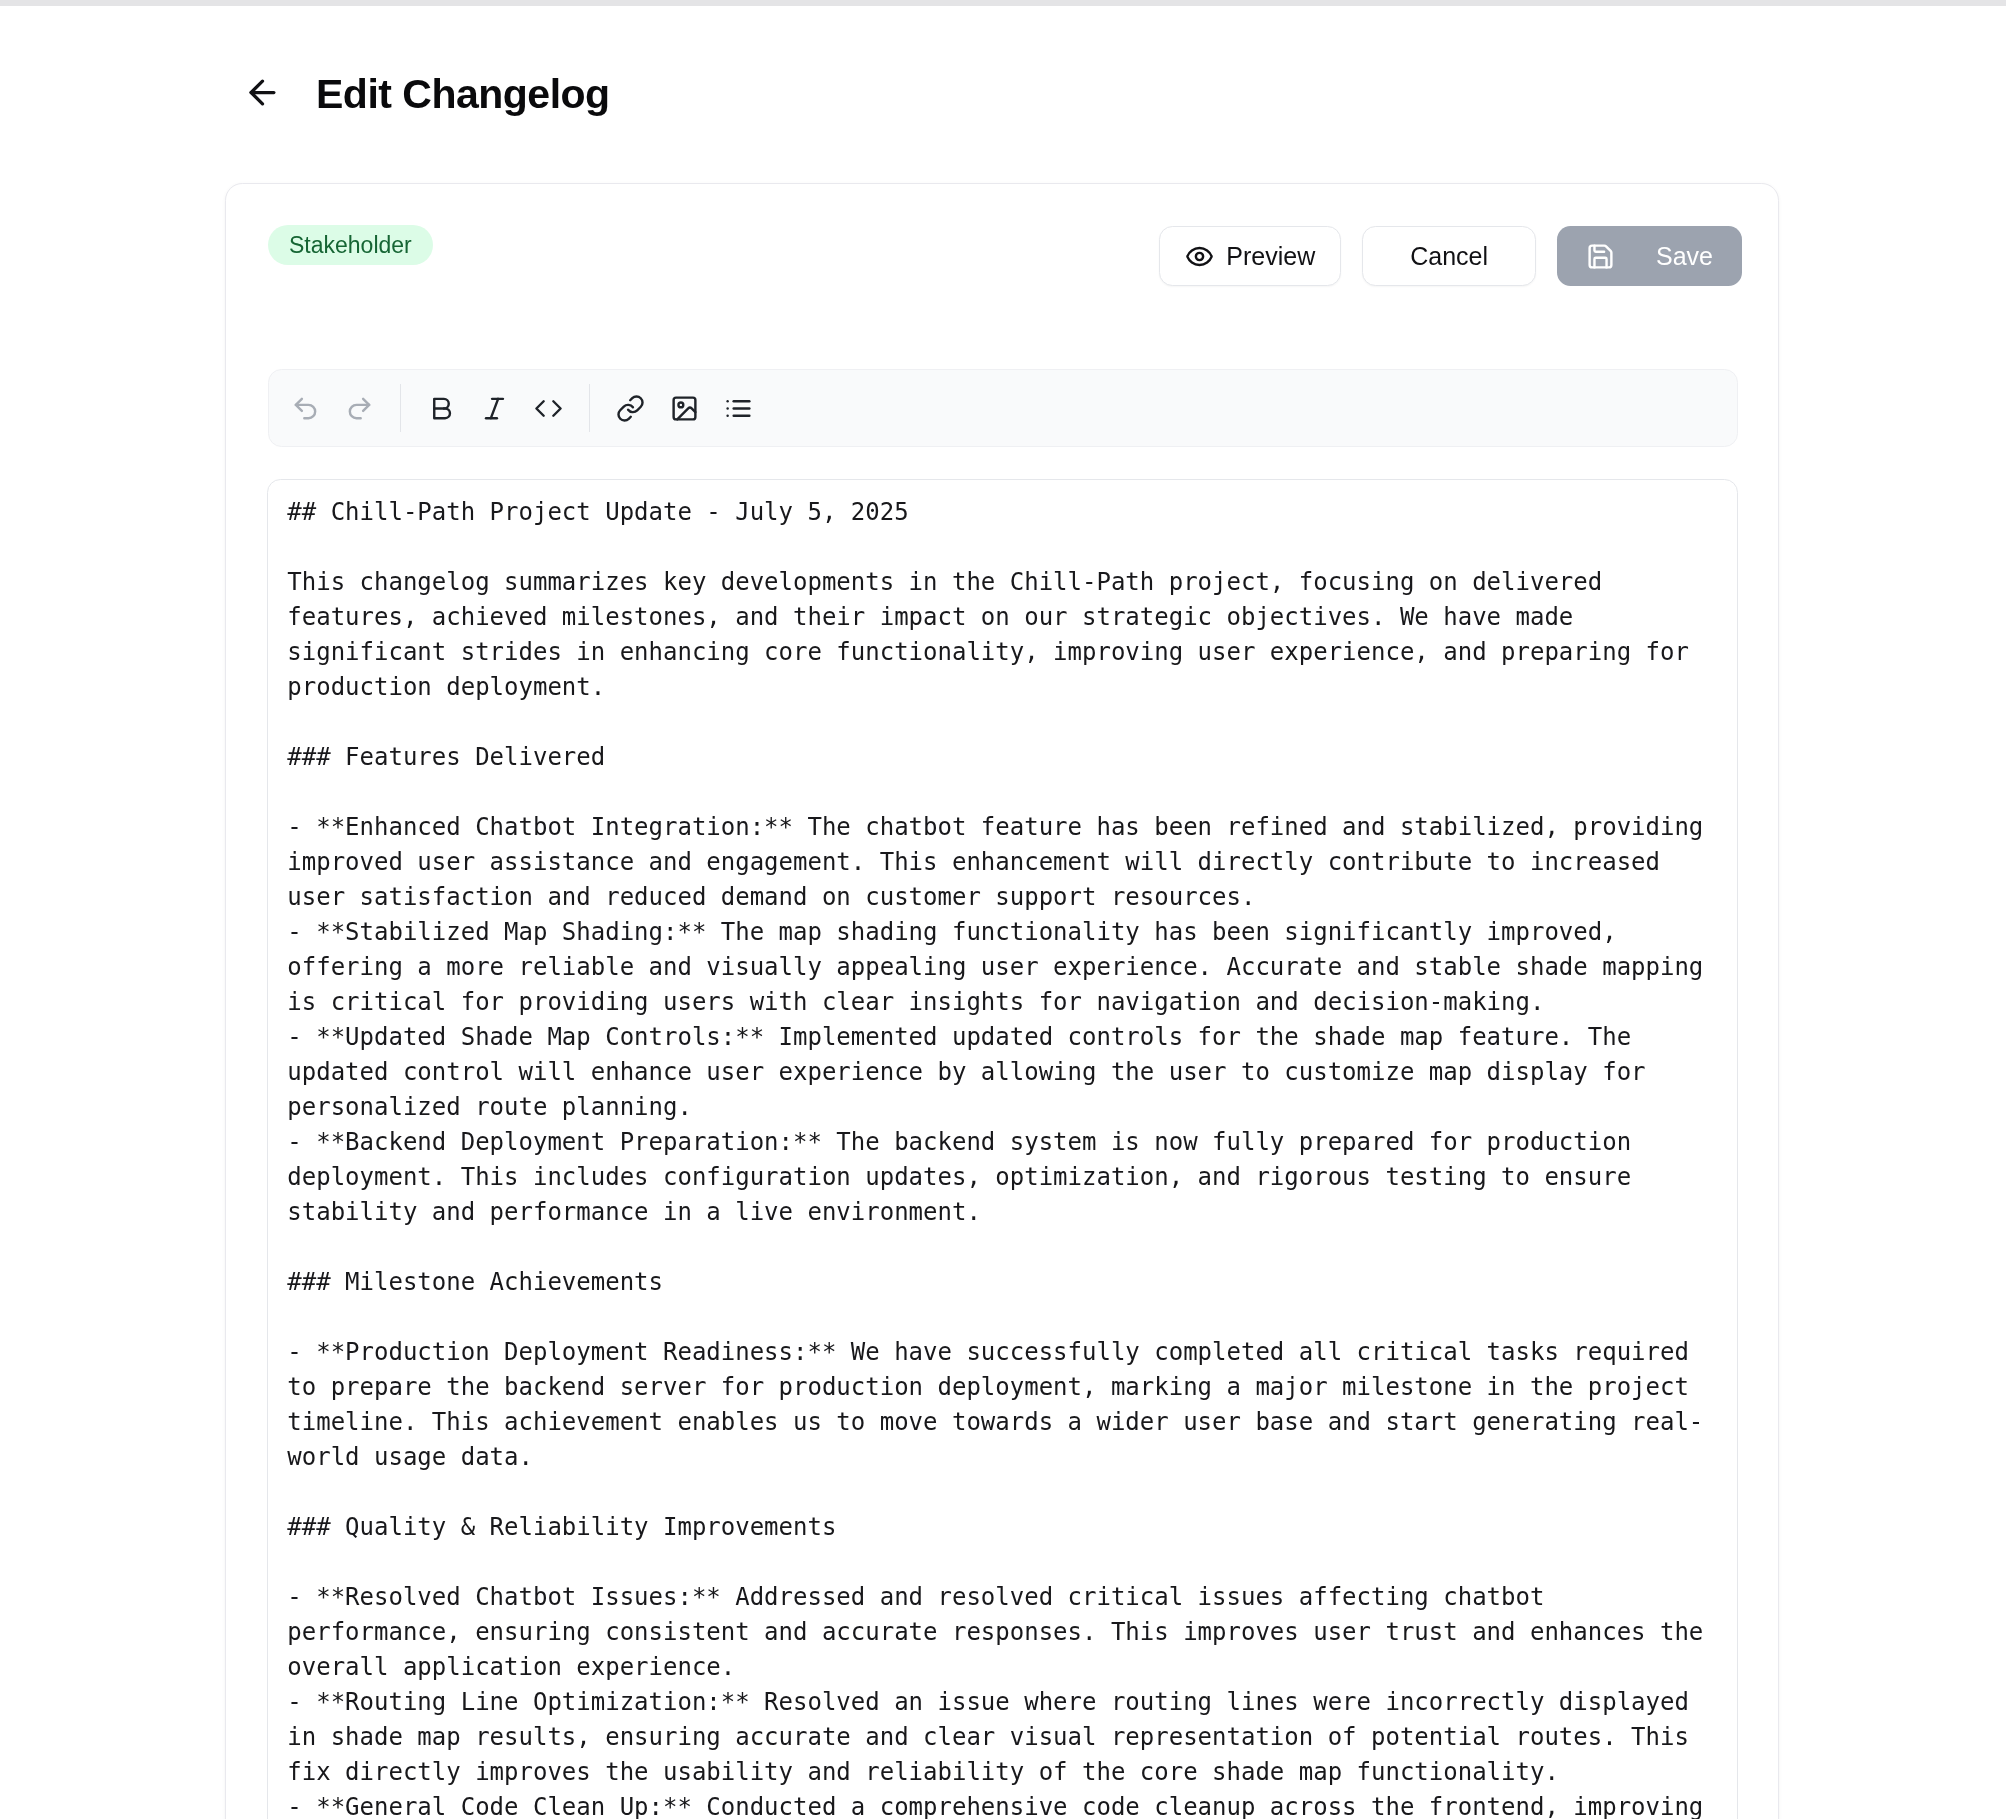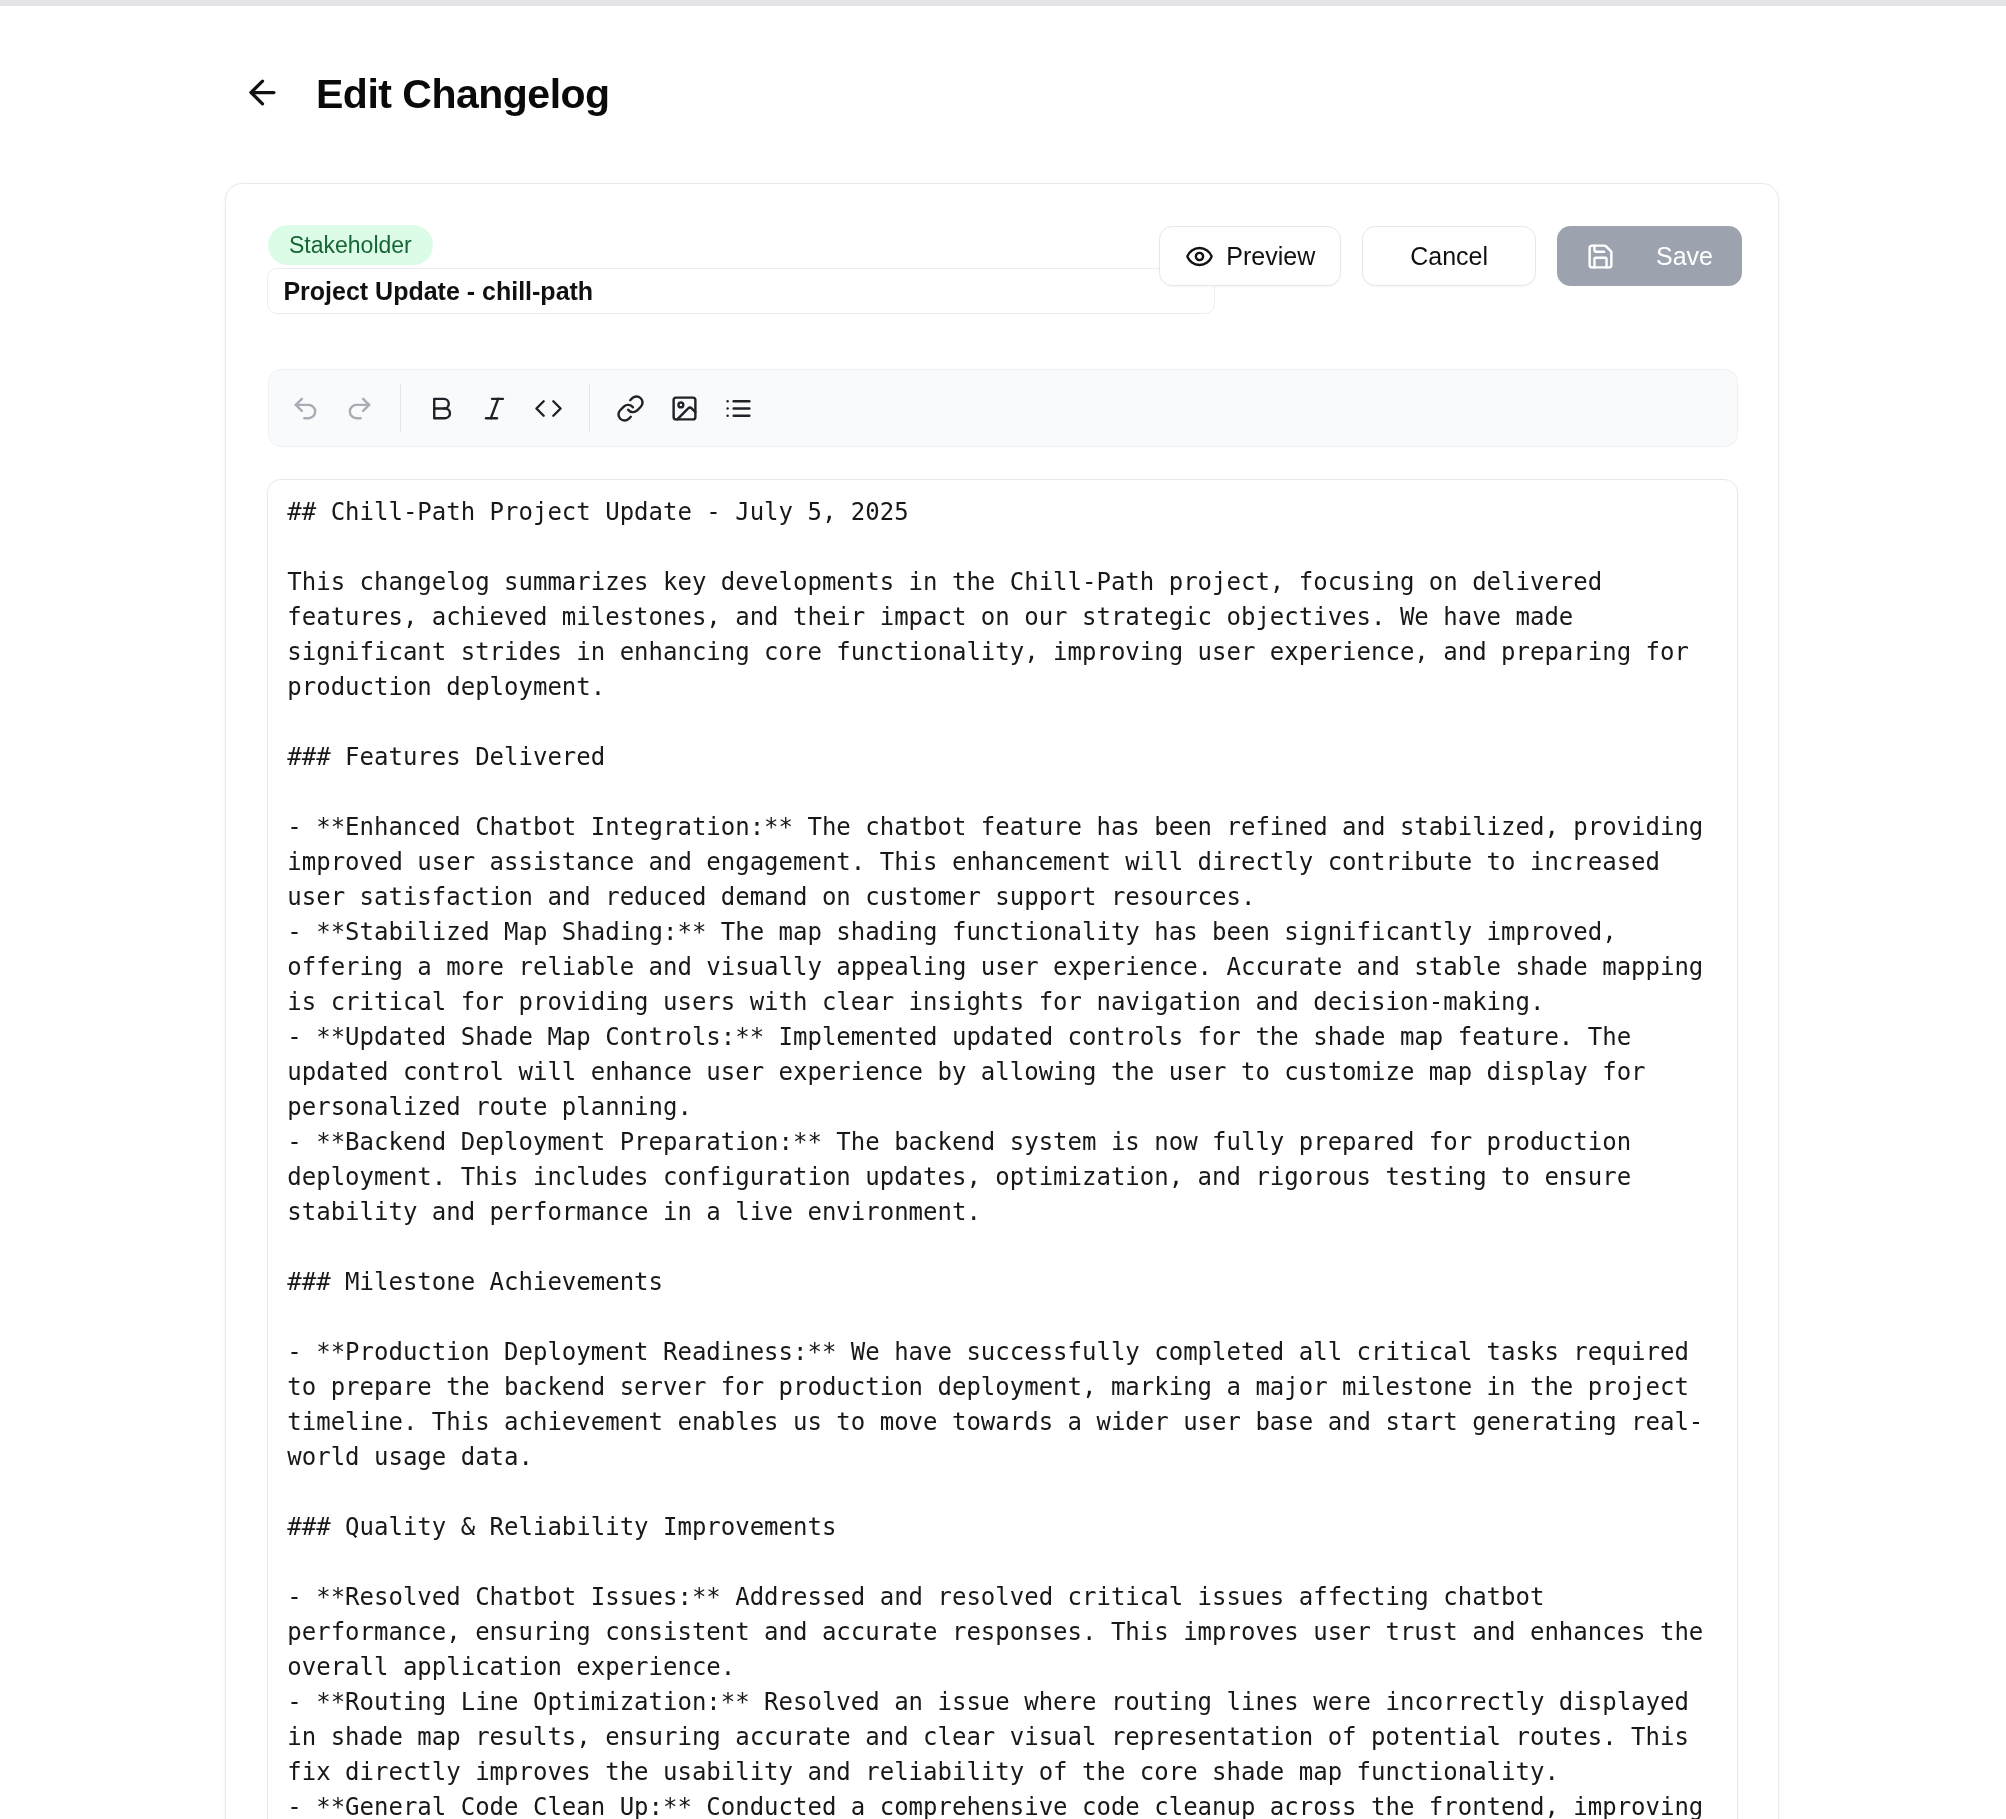--- a/index.html
+++ b/index.html
@@ -64,21 +64,20 @@
         </svg>
     </span>
   </button>
   <h1 class="page-title">Edit Changelog</h1>
 </div>
 
 <div class="card">
 
   <span class="badge" id="stakeholder-badge" style="background: rgb(220, 252, 231); color: rgb(22, 101, 52);">Stakeholder</span>
 
-  <input class="title-input" type="text" value="Project Update - chill-path" style="">
 
   <div class="actions">
     <button class="btn btn-outline btn-preview">
       <span>
         <svg width="29" height="29" viewBox="0 0 24 24" fill="none" stroke="currentColor" stroke-width="2" stroke-linecap="round" stroke-linejoin="round">
             <path d="M2.06 12.35a1 1 0 0 1 0-.7C3.42 8.13 7.22 5 12 5s8.58 3.13 9.94 6.65a1 1 0 0 1 0 .7C20.58 15.87 16.78 19 12 19s-8.58-3.13-9.94-6.65Z"></path>
             <circle cx="12" cy="12" r="3"></circle>
           </svg>
       </span>
       <span>Preview</span>

